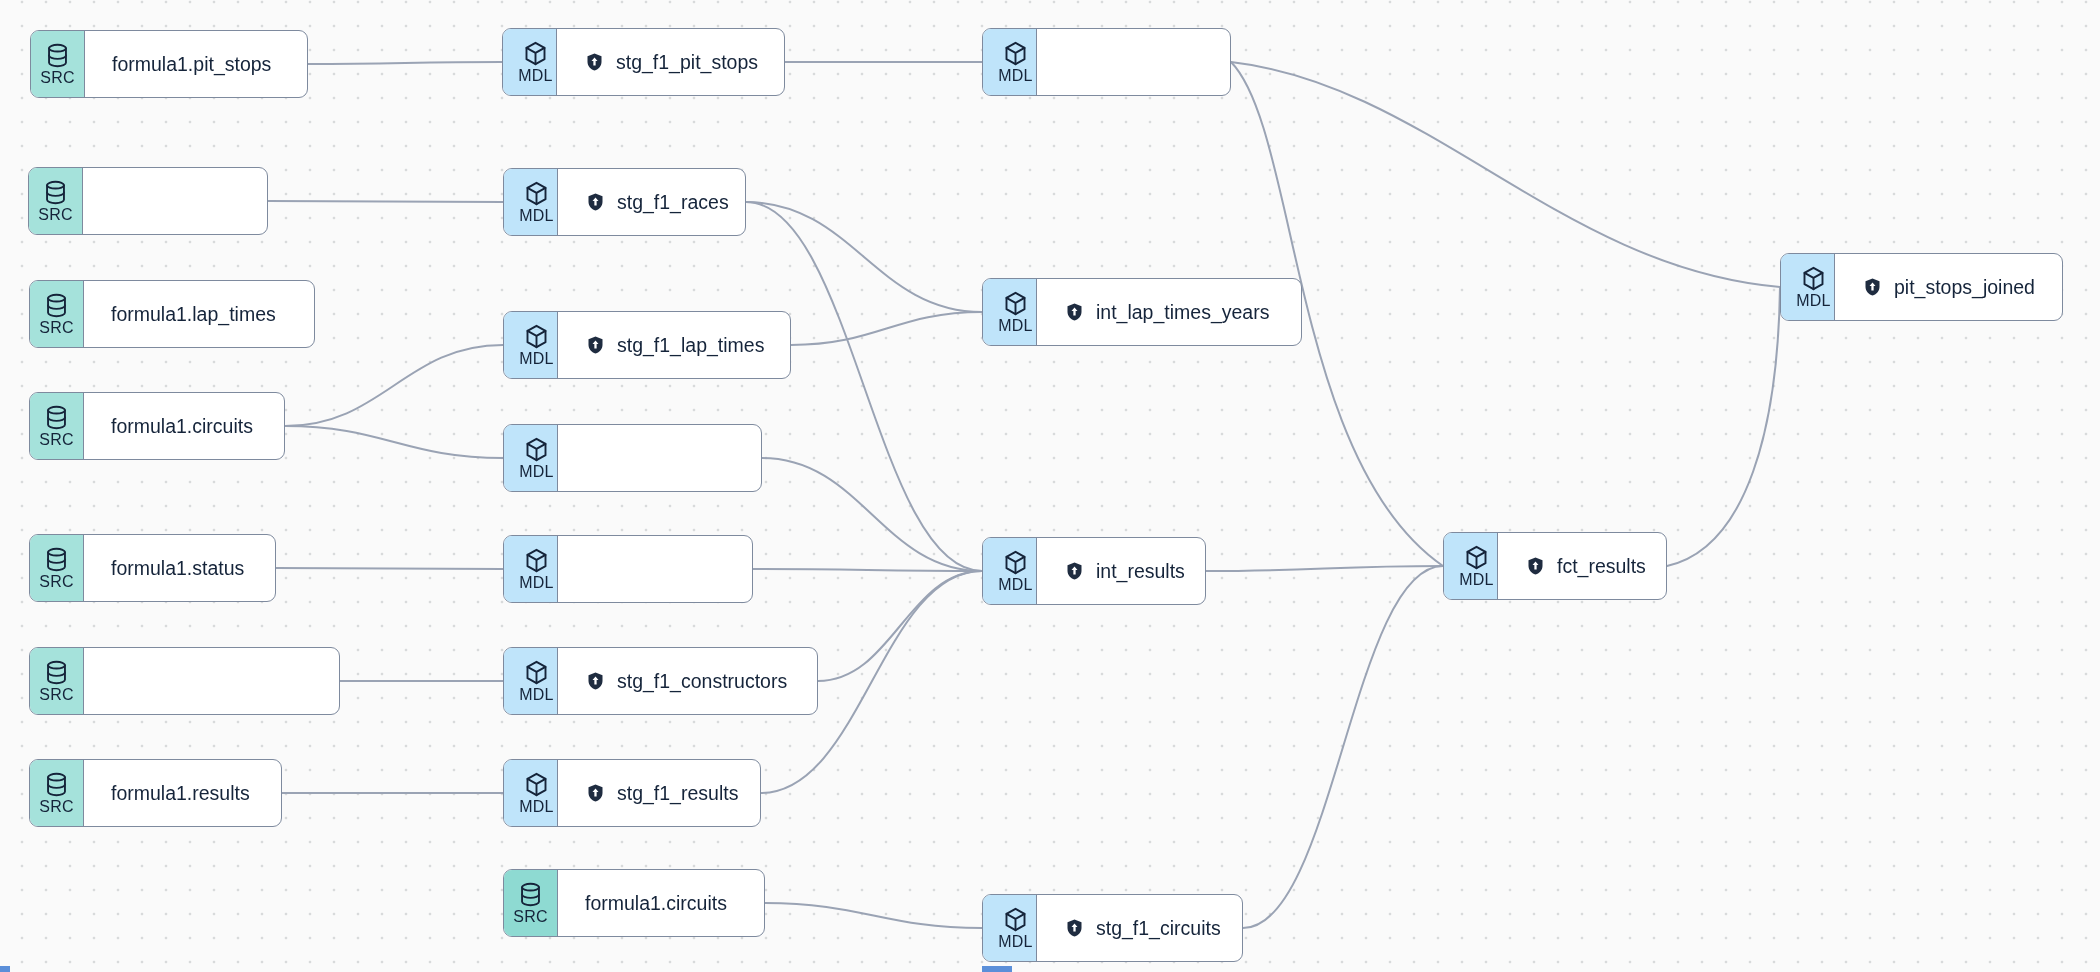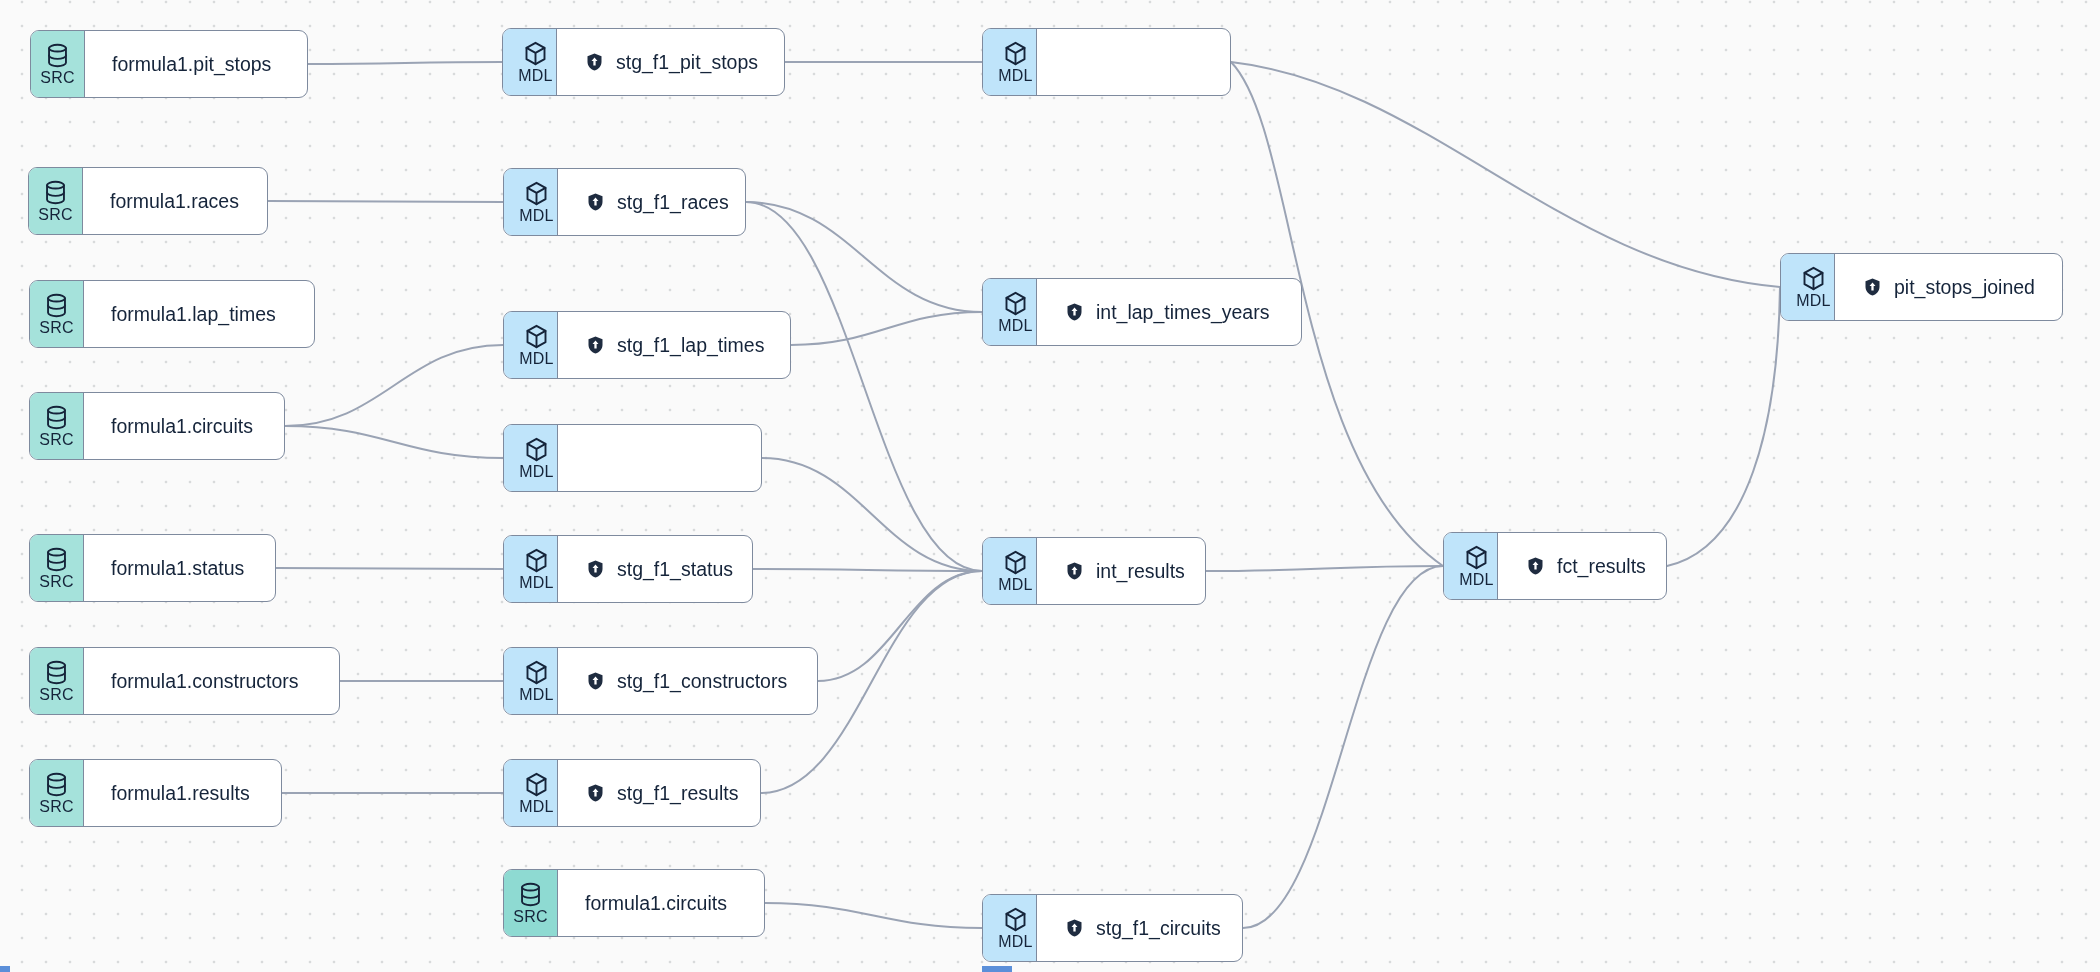--- a/index.html
+++ b/index.html
@@ -150,24 +150,20 @@
     <div class="node source" style="left: 28px; top: 167px; width: 240px;">
     <div class="badge">
       <svg class="icon icon-db" viewBox="0 0 24 24">
         <ellipse cx="12" cy="5.5" rx="7.5" ry="3"></ellipse>
         <path d="M4.5 5.5 V 18.5 c0 1.66 3.36 3 7.5 3 s7.5 -1.34 7.5 -3 V 5.5"></path>
         <path d="M4.5 12 c0 1.66 3.36 3 7.5 3 s7.5 -1.34 7.5 -3"></path>
       </svg>
 
       <span class="badge-label">SRC</span>
     </div>
-    <div class="label-wrap">
-
-      <span class="node-label">formula1.races</span>
-    </div>
   </div>
     <div class="node model has-shield" style="left: 503px; top: 168px; width: 243px;">
     <div class="badge">
 
       <svg class="icon icon-cube" viewBox="0 0 24 24">
         <path d="M12 2.5 L20 7 v10 L12 21.5 L4 17 V7 Z"></path>
         <path d="M4 7 l8 4.5 M20 7 l-8 4.5 M12 11.5 V 21.5"></path>
       </svg>
       <span class="badge-label">MDL</span>
     </div>
@@ -270,27 +266,20 @@
   </div>
     <div class="node model has-shield" style="left: 503px; top: 535px; width: 250px;">
     <div class="badge">
 
       <svg class="icon icon-cube" viewBox="0 0 24 24">
         <path d="M12 2.5 L20 7 v10 L12 21.5 L4 17 V7 Z"></path>
         <path d="M4 7 l8 4.5 M20 7 l-8 4.5 M12 11.5 V 21.5"></path>
       </svg>
       <span class="badge-label">MDL</span>
     </div>
-    <div class="label-wrap">
-      <svg class="shield" viewBox="0 0 24 24">
-        <path class="shield-body" d="M12 1.8 l8 3 v6.3 c0 5 -3.2 8.3 -8 10.1 c-4.8 -1.8 -8 -5.1 -8 -10.1 V4.8 Z" fill="#1f2c40"></path>
-        <path fill="#ffffff" d="M12 6.3 l3.4 4.1 h-2.1 v4.9 h-2.6 v-4.9 H8.6 Z"></path>
-      </svg>
-      <span class="node-label">stg_f1_status</span>
-    </div>
   </div>
     <div class="node model has-shield" style="left: 982px; top: 537px; width: 224px;">
     <div class="badge">
 
       <svg class="icon icon-cube" viewBox="0 0 24 24">
         <path d="M12 2.5 L20 7 v10 L12 21.5 L4 17 V7 Z"></path>
         <path d="M4 7 l8 4.5 M20 7 l-8 4.5 M12 11.5 V 21.5"></path>
       </svg>
       <span class="badge-label">MDL</span>
     </div>
@@ -321,24 +310,20 @@
   </div>
     <div class="node source" style="left: 29px; top: 647px; width: 311px;">
     <div class="badge">
       <svg class="icon icon-db" viewBox="0 0 24 24">
         <ellipse cx="12" cy="5.5" rx="7.5" ry="3"></ellipse>
         <path d="M4.5 5.5 V 18.5 c0 1.66 3.36 3 7.5 3 s7.5 -1.34 7.5 -3 V 5.5"></path>
         <path d="M4.5 12 c0 1.66 3.36 3 7.5 3 s7.5 -1.34 7.5 -3"></path>
       </svg>
 
       <span class="badge-label">SRC</span>
-    </div>
-    <div class="label-wrap">
-
-      <span class="node-label">formula1.constructors</span>
     </div>
   </div>
     <div class="node model has-shield" style="left: 503px; top: 647px; width: 315px;">
     <div class="badge">
 
       <svg class="icon icon-cube" viewBox="0 0 24 24">
         <path d="M12 2.5 L20 7 v10 L12 21.5 L4 17 V7 Z"></path>
         <path d="M4 7 l8 4.5 M20 7 l-8 4.5 M12 11.5 V 21.5"></path>
       </svg>
       <span class="badge-label">MDL</span>

